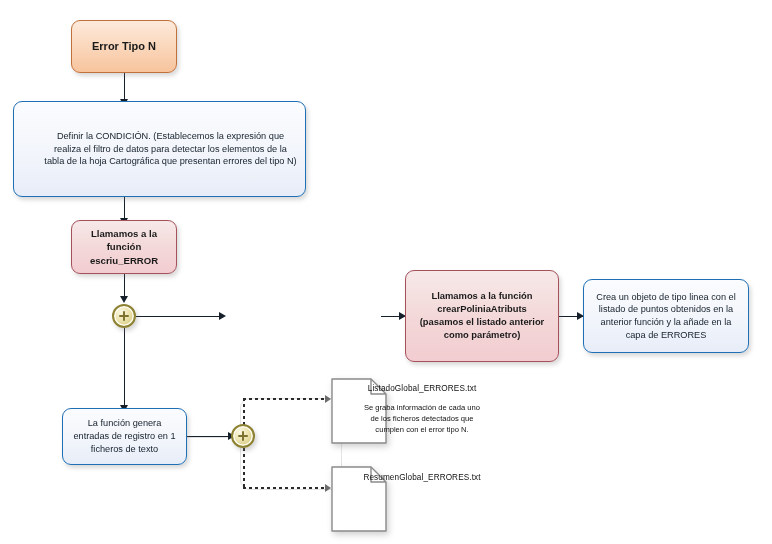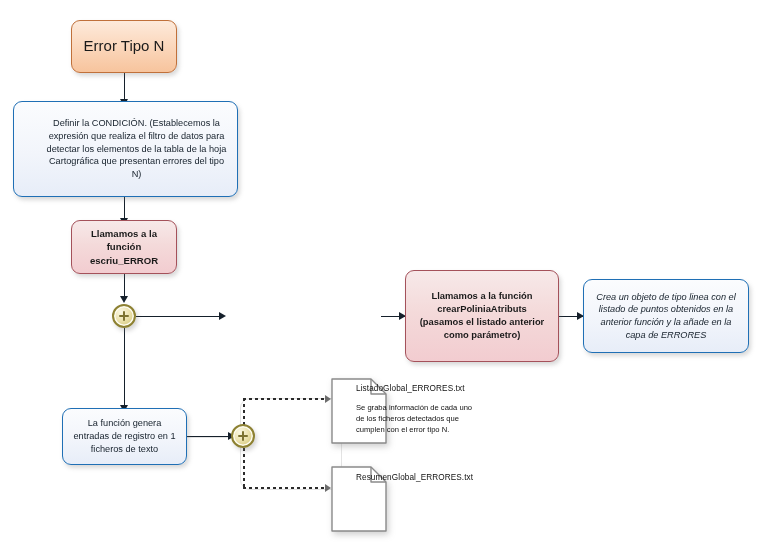--- a/index.html
+++ b/index.html
@@ -32,22 +32,22 @@
     padding:0 7px;
     line-height:1.38;
     white-space:pre-line;
   }
 
   
   .node.orange{
     border:1.6px solid #c0703a;
     background:linear-gradient(to bottom,#fdeadb 0%,#fbd9bf 45%,#f7c49d 100%);
     box-shadow:2px 3px 4px rgba(120,120,120,.28);
-    font-weight:normal;
-    font-size:15px;
+    font-weight:bold;
+    font-size:11px;
     color:#1a1a1a;
   }
   
   .node.blue{
     border:1.7px solid #1f6fb5;
     background:linear-gradient(to bottom,#fbfcfe 0%,#f2f5fb 55%,#e7edf8 100%);
     box-shadow:2px 3px 4px rgba(120,120,120,.28);
     font-size:9.2px;
     color:#15202b;
   }
@@ -86,21 +86,21 @@
   .docshape{
     position:absolute;
     width:56px;height:66px;
     z-index:5;
     filter:drop-shadow(2px 3px 3px rgba(120,120,120,.35));
   }
   .docshape svg{display:block;width:100%;height:100%;}
 
   .doclabel{
     position:absolute;
-    text-align:left;
+    text-align:center;
     font-size:7.6px;
     color:#111;
     line-height:1.45;
     z-index:6;
   }
   .doclabel .title{
     display:block;
     font-size:8.2px;
     margin-bottom:7px;
     letter-spacing:.1px;
@@ -192,40 +192,40 @@
   <div class="arrow dotright" style="left:325px;top:395px;"></div>
 
   <div class="dotted v" style="left:243px;top:436px;height:53px;"></div>
   <div class="dotted h" style="left:243px;top:487px;width:84px;"></div>
   <div class="arrow dotright" style="left:325px;top:484px;"></div>
 
   <div class="node orange" style="left:71px;top:20px;width:106px;height:53px;">
     <span class="txt">Error Tipo N</span>
   </div>
 
-  <div class="node blue" style="left:13px;top:101px;width:225px;height:96px;padding-left:22px;">
+  <div class="node blue" style="left:13px;top:101px;width:293px;height:96px;padding-left:22px;">
     <span class="txt">Definir la CONDICIÓN. (Establecemos la expresión que realiza el filtro de datos para detectar los elementos de la tabla de la hoja Cartográfica que presentan errores del tipo N)</span>
   </div>
 
   <div class="node pink small" style="left:71px;top:220px;width:106px;height:54px;">
     <span class="txt">Llamamos a la función
 escriu_ERROR</span>
   </div>
 
   <div class="junction" style="left:112px;top:304px;"></div>
 
 
   <div class="node pink" style="left:405px;top:270px;width:154px;height:92px;">
     <span class="txt">Llamamos a la función
 crearPoliniaAtributs
 (pasamos el listado anterior
 como parámetro)</span>
   </div>
 
-  <div class="node blue" style="left:583px;top:279px;width:166px;height:74px;font-style:italic;">
+  <div class="node blue" style="left:583px;top:279px;width:166px;height:74px;">
     <span class="txt">Crea un objeto de tipo linea con el listado de puntos obtenidos en la anterior función y la añade en la capa de ERRORES</span>
   </div>
 
   <div class="node blue" style="left:62px;top:408px;width:125px;height:57px;">
     <span class="txt">La función genera entradas de registro en 1 ficheros de texto</span>
   </div>
 
   <div class="junction" style="left:231px;top:424px;"></div>
 
   <div class="docshape" style="left:331px;top:378px;">

